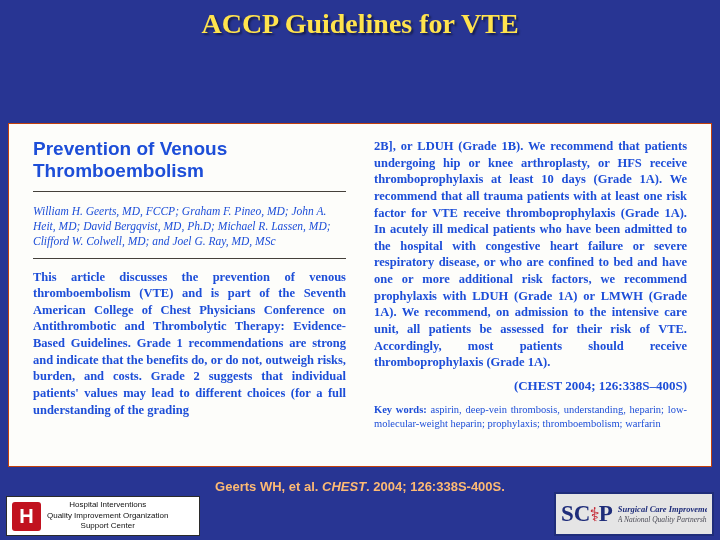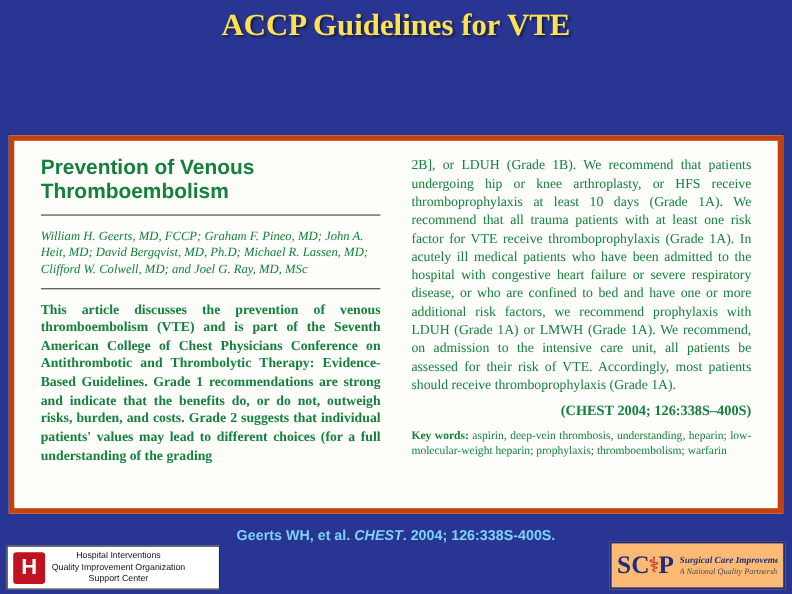--- a/index.html
+++ b/index.html
@@ -16,26 +16,26 @@
     font-family: "Liberation Serif", serif;
     font-weight: bold;
     font-size: 28px; line-height: 1.12;
     color: #ffe34d;
     text-shadow: 2px 2px 2px rgba(0,0,0,0.45);
   }
   .panel {
     position: absolute; left: 8px; top: 123px;
     width: 704px; height: 344px;
     background: #fdfdfa;
-    border: 5px solid #c2410c;
+    border: 1px solid #c2410c;
     box-sizing: border-box;
     display: flex; gap: 28px;
     padding: 14px 24px 0 24px;
     overflow: hidden;
-    color: #15803d;
+    color: #1d4ed8;
   }
   .col { flex: 1; overflow: hidden; min-width: 0; }
   .art-heading {
     font-family: "Liberation Sans", sans-serif;
     font-weight: bold; font-size: 19px; line-height: 1.15;
   }
   .rule { border: none; border-top: 1.5px solid #44403a; margin: 9px 0; }
   .art-subheading {
     font-family: "Liberation Sans", sans-serif;
     font-weight: bold; font-size: 16px; line-height: 1.2;
@@ -45,40 +45,40 @@
     font-style: italic; font-size: 11.5px; line-height: 1.3;
     margin-top: 12px;
   }
   .abstract {
     font-family: "Liberation Serif", serif;
     font-weight: bold; font-size: 12.5px; line-height: 1.33;
     text-align: justify; margin-top: 10px;
   }
   .art-body {
     font-family: "Liberation Serif", serif;
-    font-weight: normal; font-size: 12.5px; line-height: 1.33;
+    font-weight: bold; font-size: 12.5px; line-height: 1.33;
     text-align: justify;
   }
   .chest-cite {
     font-family: "Liberation Serif", serif;
     font-weight: bold; font-size: 13px;
     text-align: right; margin-top: 7px;
   }
   .keywords {
     font-family: "Liberation Serif", serif;
     font-size: 10.5px; line-height: 1.32;
     text-align: justify; margin-top: 9px;
   }
   .keywords .kw-label { font-weight: bold; }
   .citation {
     position: absolute; left: 0; right: 0; bottom: 46px;
     text-align: center;
     font-family: "Liberation Sans", sans-serif;
     font-weight: bold; font-size: 13px;
-    color: #7dd3fc;
+    color: #fdba74;
   }
   .citation .journal { font-style: italic; }
   .logo-left {
     position: absolute; left: 6px; bottom: 4px;
     width: 194px; height: 40px;
     background: #ffffff;
     border: 1px solid #2b2b2b;
     box-sizing: border-box;
     display: flex; align-items: center; gap: 6px;
     padding: 2px 5px;
@@ -93,21 +93,21 @@
   }
   .logo-left-text {
     font-family: "Liberation Sans", sans-serif;
     font-size: 8px; line-height: 1.3; color: #111111;
     white-space: nowrap;
     text-align: center;
   }
   .logo-right {
     position: absolute; right: 6px; bottom: 4px;
     width: 160px; height: 44px;
-    background: #fdba74;
+    background: #e5e5e5;
     border: 2px solid #1f2d7a;
     box-sizing: border-box;
     display: flex; align-items: center; gap: 5px;
     padding: 2px 5px;
   }
   .scip-acronym {
     font-family: "Liberation Serif", serif;
     font-weight: bold; font-size: 23px; color: #1f2d7a;
     display: flex; align-items: center; flex: 0 0 auto;
   }

